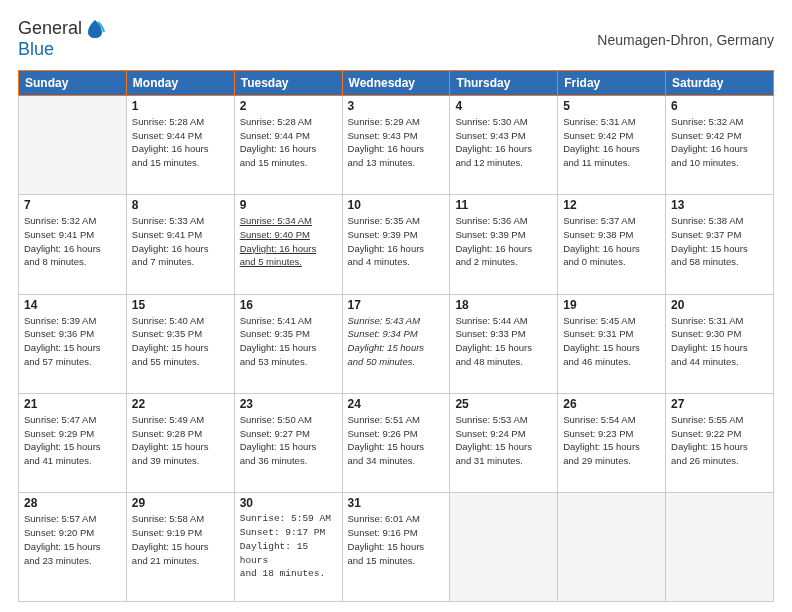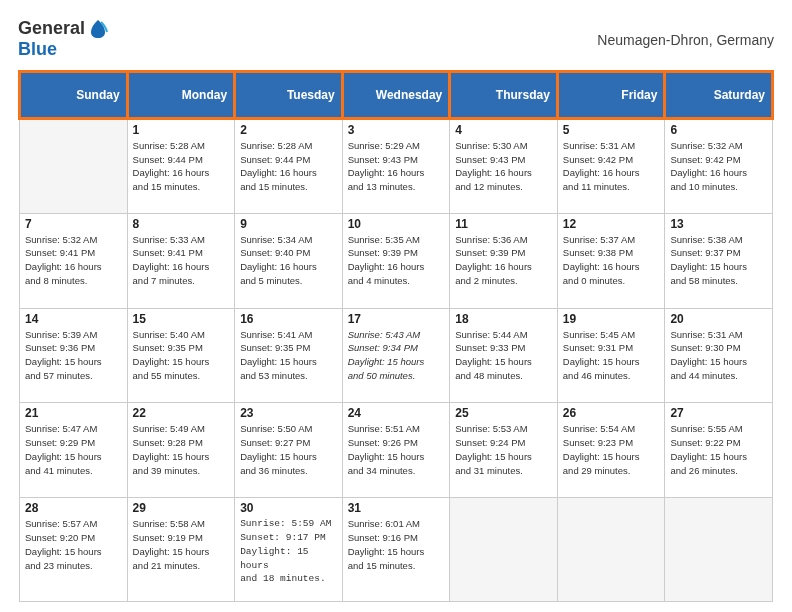--- a/index.html
+++ b/index.html
@@ -22,21 +22,21 @@
       justify-content: space-between;
       align-items: flex-start;
       margin-bottom: 10px;
     }
     .logo {
       display: flex;
       align-items: center;
     }
     .logo-text {
       font-size: 18px;
-      font-weight: bold;
+      font-weight: normal;
       line-height: 1.1;
     }
     .logo-general { color: #333; }
     .logo-blue { color: #1a6bb5; }
     .logo-icon {
       width: 22px;
       height: 22px;
       margin-left: 2px;
     }
     .title-block {
@@ -55,25 +55,25 @@
     }
     .calendar {
       width: 100%;
       border-collapse: collapse;
       flex: 1;
       font-size: 10px;
     }
     .calendar th {
       background: #2e6db4;
       color: #fff;
-      text-align: right;
-      padding: 15px 6px;
+      text-align: left;
+      padding: 5px 6px;
       font-size: 12px;
       font-weight: bold;
-      border: 3px solid #f97316;
+      border: 1px solid #f97316;
     }
     .calendar td {
       border: 1px solid #ccc;
       vertical-align: top;
       padding: 3px 5px;
       width: 107px;
       height: 84px;
       background: #fff;
     }
     .calendar td.empty {
@@ -184,21 +184,21 @@
           </td>
           <td>
             <div class="day-number">8</div>
             <div class="day-info" style="white-space: pre-line;">Sunrise: 5:33 AM
 Sunset: 9:41 PM
 Daylight: 16 hours
 and 7 minutes.</div>
           </td>
           <td>
             <div class="day-number">9</div>
-            <div class="day-info" style="white-space: pre-line;">Sunrise: 5:34 AM
+            <div class="day-info" style="white-space: pre-line; text-decoration: underline;">Sunrise: 5:34 AM
 Sunset: 9:40 PM
 Daylight: 16 hours
 and 5 minutes.</div>
           </td>
           <td>
             <div class="day-number">10</div>
             <div class="day-info" style="white-space: pre-line;">Sunrise: 5:35 AM
 Sunset: 9:39 PM
 Daylight: 16 hours
 and 4 minutes.</div>

